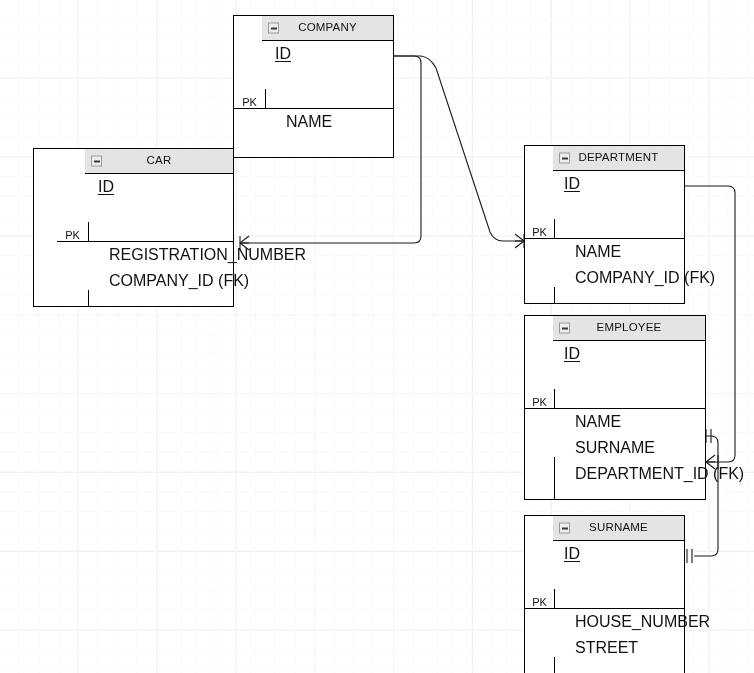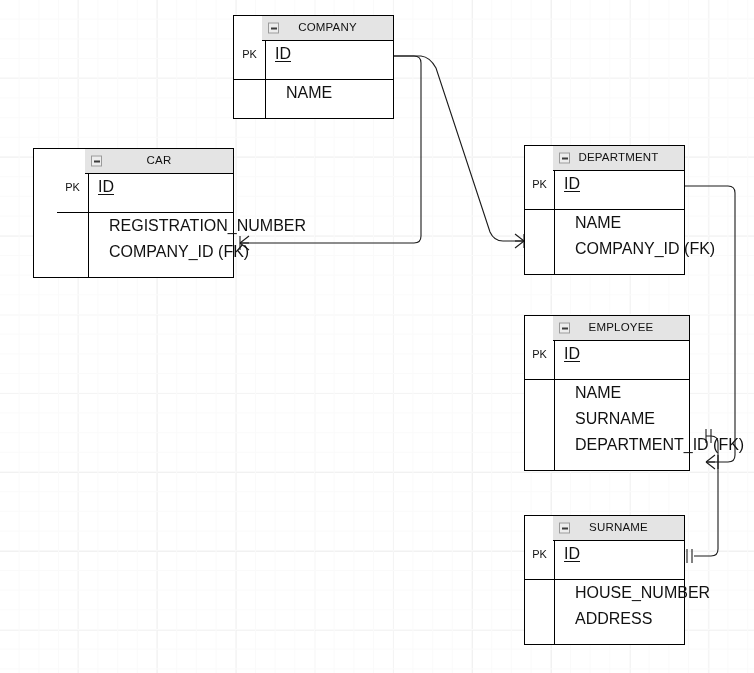--- a/index.html
+++ b/index.html
@@ -106,20 +106,21 @@
   .section + .section {
     border-top: 1px solid #000000;
     gap: 11px;
   }
   .keycol {
     box-sizing: border-box;
     border-right: 1px solid #000000;
     display: flex;
     justify-content: center;
     flex-shrink: 0;
+    margin-top: 48px;
   }
   .keycol span {
     font-size: 11px;
     color: #111111;
     padding-top: 8px;
     line-height: 1;
   }
   .fieldcol {
     flex: 1 1 auto;
     padding: 0;
@@ -271,21 +272,21 @@
         <div class="keycol" style="width:30px;"></div>
         <div class="fieldcol">
           <div class="field">NAME</div>
           <div class="field">COMPANY_ID (FK)</div>
           <div class="pad-row"></div>
         </div>
       </div>
     </div>
   </div>
 
-  <div class="entity" style="left:524px; top:315px; width:166px;">
+  <div class="entity" style="left:524px; top:315px; width:182px;">
     <div class="ent-header">
       <span class="collapse-box">
           <i></i>
         </span>
       <span class="ent-title">EMPLOYEE</span>
     </div>
     <div class="ent-body">
       <div class="section">
         <div class="keycol" style="width:30px;">
           <span>PK</span>
@@ -321,20 +322,20 @@
         </div>
         <div class="fieldcol">
           <div class="field pk">ID</div>
           <div class="pad-row"></div>
         </div>
       </div>
       <div class="section">
         <div class="keycol" style="width:30px;"></div>
         <div class="fieldcol">
           <div class="field">HOUSE_NUMBER</div>
-          <div class="field">ADDRESS</div>
+          <div class="field">STREET</div>
           <div class="pad-row"></div>
         </div>
       </div>
     </div>
   </div>
 
 </div>
 
 </body></html>

